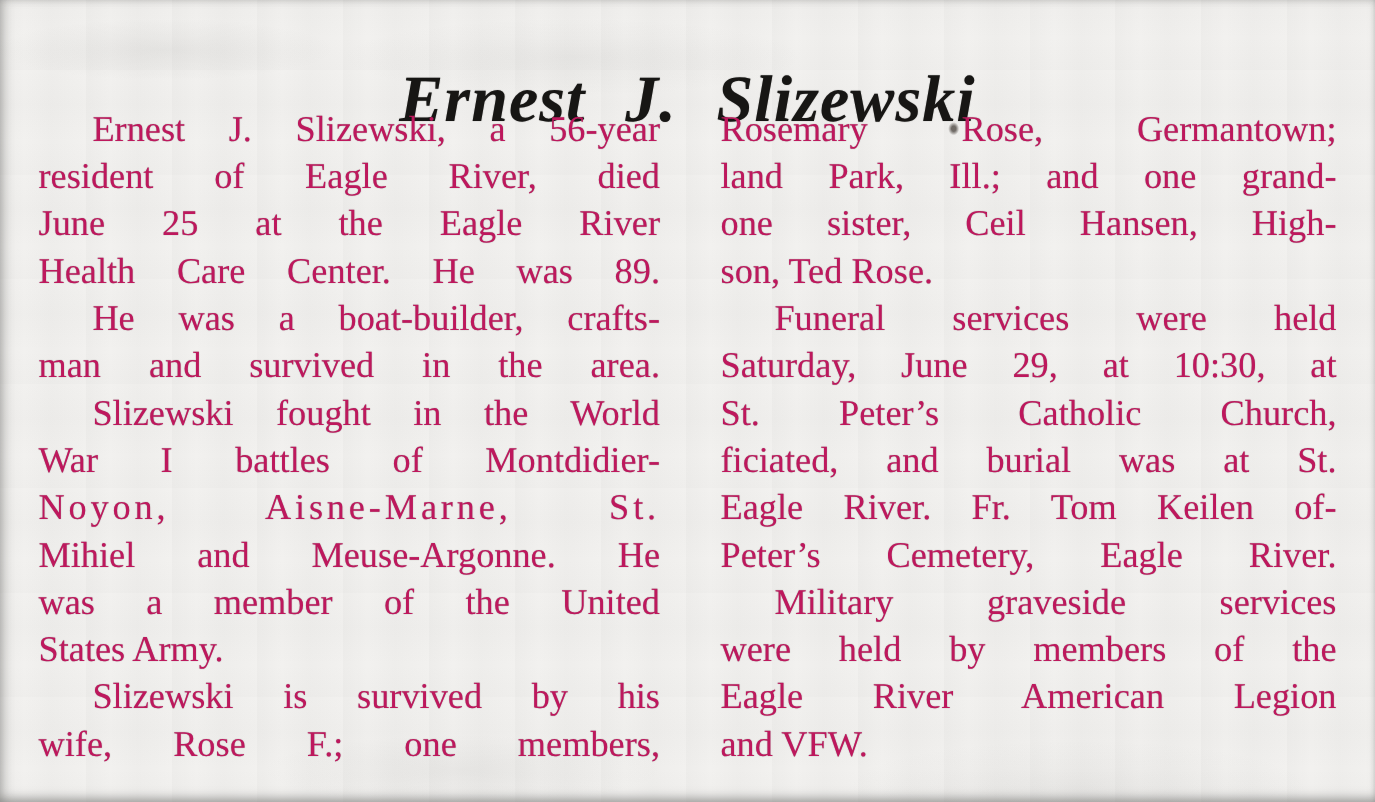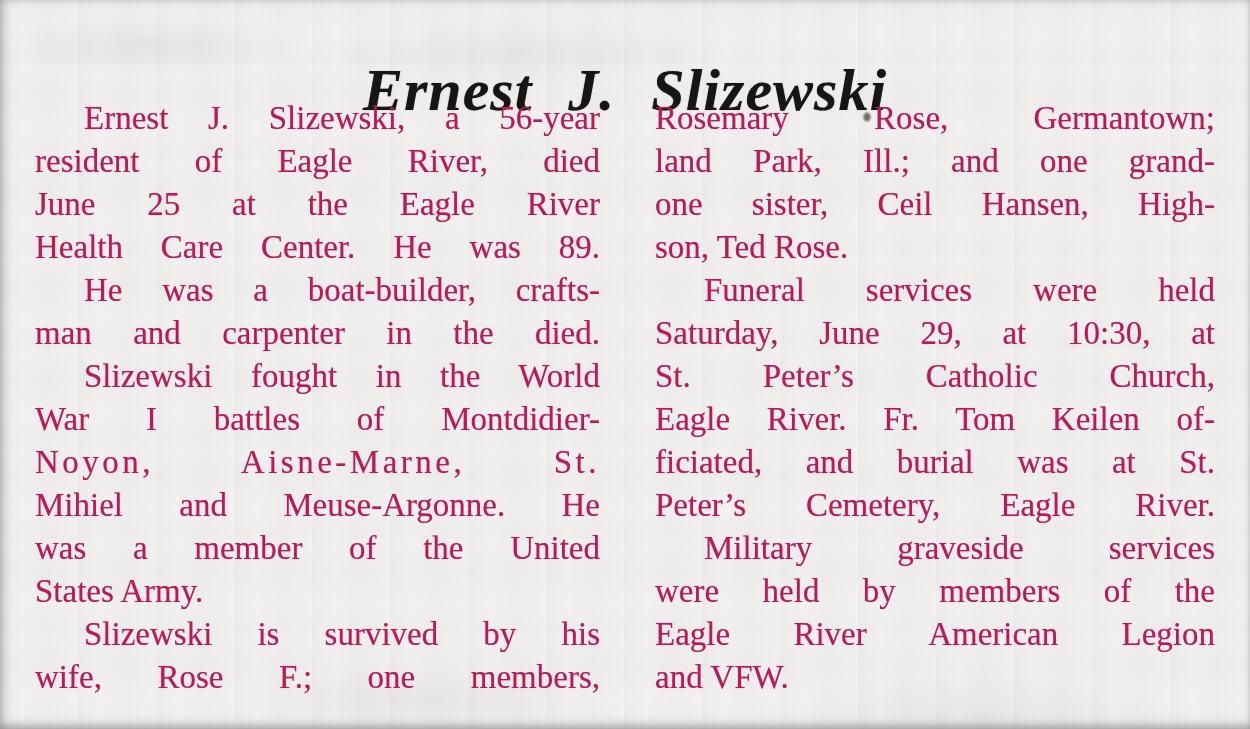--- a/index.html
+++ b/index.html
@@ -83,41 +83,41 @@
 <h1 class="headline">Ernest J. Slizewski</h1>
 
 <div class="columns">
 
   <div class="col left">
     <div class="ln indent">Ernest J. Slizewski, a 56-year</div>
     <div class="ln">resident of Eagle River, died</div>
     <div class="ln">June 25 at the Eagle River</div>
     <div class="ln">Health Care Center. He was 89.</div>
     <div class="ln indent">He was a boat-builder, crafts-</div>
-    <div class="ln">man and carpenter in the died.</div>
+    <div class="ln">man and survived in the area.</div>
     <div class="ln indent">Slizewski fought in the World</div>
     <div class="ln">War I battles of Montdidier-</div>
     <div class="ln tracked">Noyon, Aisne-Marne, St.</div>
     <div class="ln">Mihiel and Meuse-Argonne. He</div>
     <div class="ln">was a member of the United</div>
     <div class="ln last">States Army.</div>
     <div class="ln indent">Slizewski is survived by his</div>
     <div class="ln">wife, Rose F.; one members,</div>
   </div>
 
   <div class="col right">
     <div class="ln">Rosemary Rose, Germantown;</div>
     <div class="ln">land Park, Ill.; and one grand-</div>
     <div class="ln">one sister, Ceil Hansen, High-</div>
     <div class="ln last">son, Ted Rose.</div>
     <div class="ln indent">Funeral services were held</div>
     <div class="ln">Saturday, June 29, at 10:30, at</div>
     <div class="ln">St. Peter’s Catholic Church,</div>
+    <div class="ln">ficiated, and burial was at St.</div>
     <div class="ln">Eagle River. Fr. Tom Keilen of-</div>
-    <div class="ln">ficiated, and burial was at St.</div>
     <div class="ln">Peter’s Cemetery, Eagle River.</div>
     <div class="ln indent">Military graveside services</div>
     <div class="ln">were held by members of the</div>
     <div class="ln">Eagle River American Legion</div>
     <div class="ln last">and VFW.</div>
   </div>
 
 </div>
 
 </body></html>

